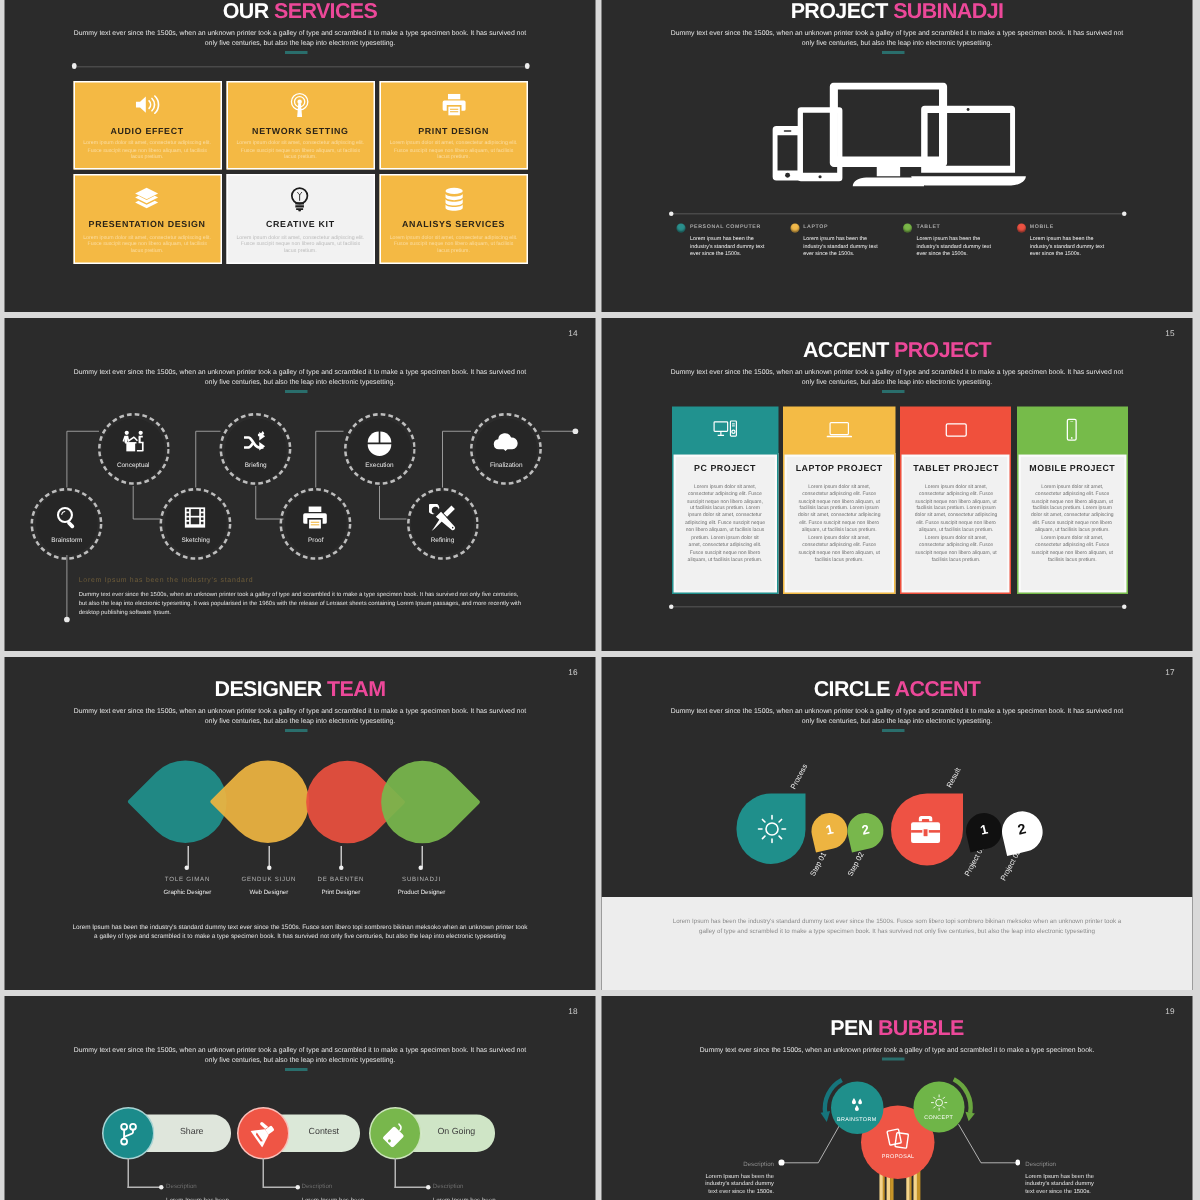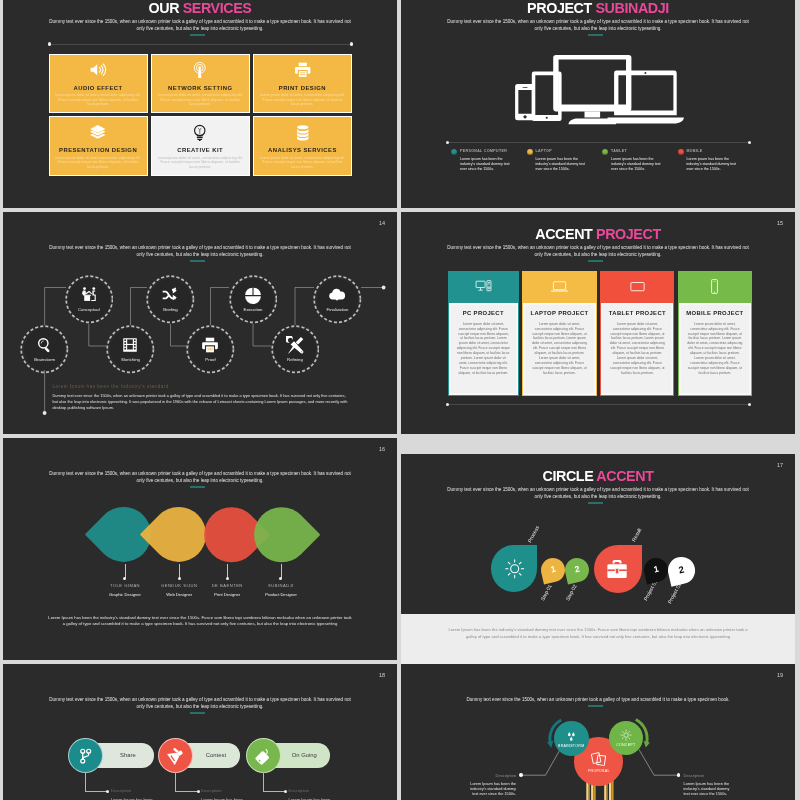--- a/index.html
+++ b/index.html
@@ -1,21 +1,21 @@
 <!DOCTYPE html>
 <html><head>
 <meta charset="utf-8">
 <style>
 html,body{margin:0;padding:0;}
 *{box-sizing:border-box;}
 body{width:800px;height:800px;background:#d9d9d9;font-family:"Liberation Sans",sans-serif;overflow:hidden;position:relative;}
 .slide{position:absolute;width:394px;height:222px;background:#2b2b2b;overflow:hidden;}
 .s0{left:3px;top:-14px}.s1{left:401px;top:-14px}
 .s2{left:3px;top:212px}.s3{left:401px;top:212px}
-.s4{left:3px;top:438px}.s5{left:401px;top:454px}
+.s4{left:3px;top:438px}.s5{left:401px;top:438px}
 .s6{left:3px;top:664px}.s7{left:401px;top:664px}
 .ttl{position:absolute;width:100%;text-align:center;font-size:14.3px;font-weight:bold;color:#fff;white-space:nowrap;letter-spacing:-0.4px}
 .ttl .lt{color:#ec4899}
 .sub{position:absolute;left:44px;width:306px;text-align:center;font-size:4.58px;line-height:6.9px;color:#e6e6e6}
 .udash{position:absolute;width:15.5px;height:1.6px;background:#2a6e6c;left:186.8px}
 .pg{position:absolute;right:12px;top:8px;font-size:5.5px;color:#d0d0d0}
 .divline{position:absolute;height:1px;background:#494949}
 .dotl,.dotr{position:absolute;width:3.4px;height:3.4px;border-radius:50%;background:#ededed;top:-1.2px}
 .dotl{left:-1.7px}.dotr{right:-1.7px}
 svg{display:block}
@@ -476,20 +476,21 @@
       </div>
     </div>
   <div class="divline" style="left:46.5px;top:192px;width:302px">
       <i class="dotl"></i>
       <i class="dotr"></i>
     </div>
 </div>
 
 <div class="slide s4">
   <div class="pg">16</div>
+  <div class="ttl" style="top:13.7px"><span>DESIGNER</span> <span class="lt">TEAM</span></div>
   <div class="sub" style="top:32.8px">Dummy text ever since the 1500s, when an unknown printer took a galley of type and scrambled it to make a type specimen book. It has survived not only five centuries, but also the leap into electronic typesetting.</div>
   <div class="udash" style="top:48px"></div>
   <div class="team" id="teamhost">
       <div class="leaf" style="width: 55.2px; height: 55.2px; left: 92.9px; top: 69px; background: rgb(31, 143, 139); opacity: 0.93; transform: rotate(45deg);"></div>
       <div class="tstem" style="left: 121.7px; top: 126px; height: 14px;"></div>
       <div class="tdot" style="left: 120.3px; top: 139px;"></div>
       <div class="tname" style="left: 82px; top: 144.5px;">TOLE GIMAN</div>
       <div class="trole" style="left: 82px; top: 154px;">Graphic Designer</div>
       <div class="leaf" style="width: 55.2px; height: 55.2px; left: 148.2px; top: 69px; background: rgb(237, 180, 65); opacity: 0.93; transform: rotate(45deg);"></div>
       <div class="tstem" style="left: 175.95px; top: 126px; height: 14px;"></div>
@@ -613,20 +614,21 @@
       <div class="astem" style="left: 259.7px; top: 108px; height: 19.5px;"></div>
       <div class="astem" style="left: 260px; top: 127px; height: 0.55px; width: 22px;"></div>
       <div class="adot" style="left: 281px; top: 125.7px;"></div>
       <div class="acap" style="left: 285.5px; top: 124px;">Description</div>
       <div class="abody" style="left: 285.5px; top: 132.5px;">Lorem Ipsum has been</div>
     </div>
 </div>
 
 <div class="slide s7">
   <div class="pg">19</div>
+  <div class="ttl" style="top:13.7px"><span>PEN</span> <span class="lt">BUBBLE</span></div>
   <div class="sub" style="top:32.8px">Dummy text ever since the 1500s, when an unknown printer took a galley of type and scrambled it to make a type specimen book.</div>
   <div class="udash" style="top:41px"></div>
   <div class="bstage" id="bhost">
       <svg class="bstage" viewBox="0 0 394 222">
         <g stroke="#cfcfcf" stroke-width=".55" fill="none">
           <path d="M119.9 111.2 H144.5 L159.1 85.5"></path>
           <path d="M277.5 111.2 H253 L238 85.5"></path>
         </g>
         <g>
           <rect x="185.3" y="106" width="2.3" height="40" fill="#f5d489"></rect>

